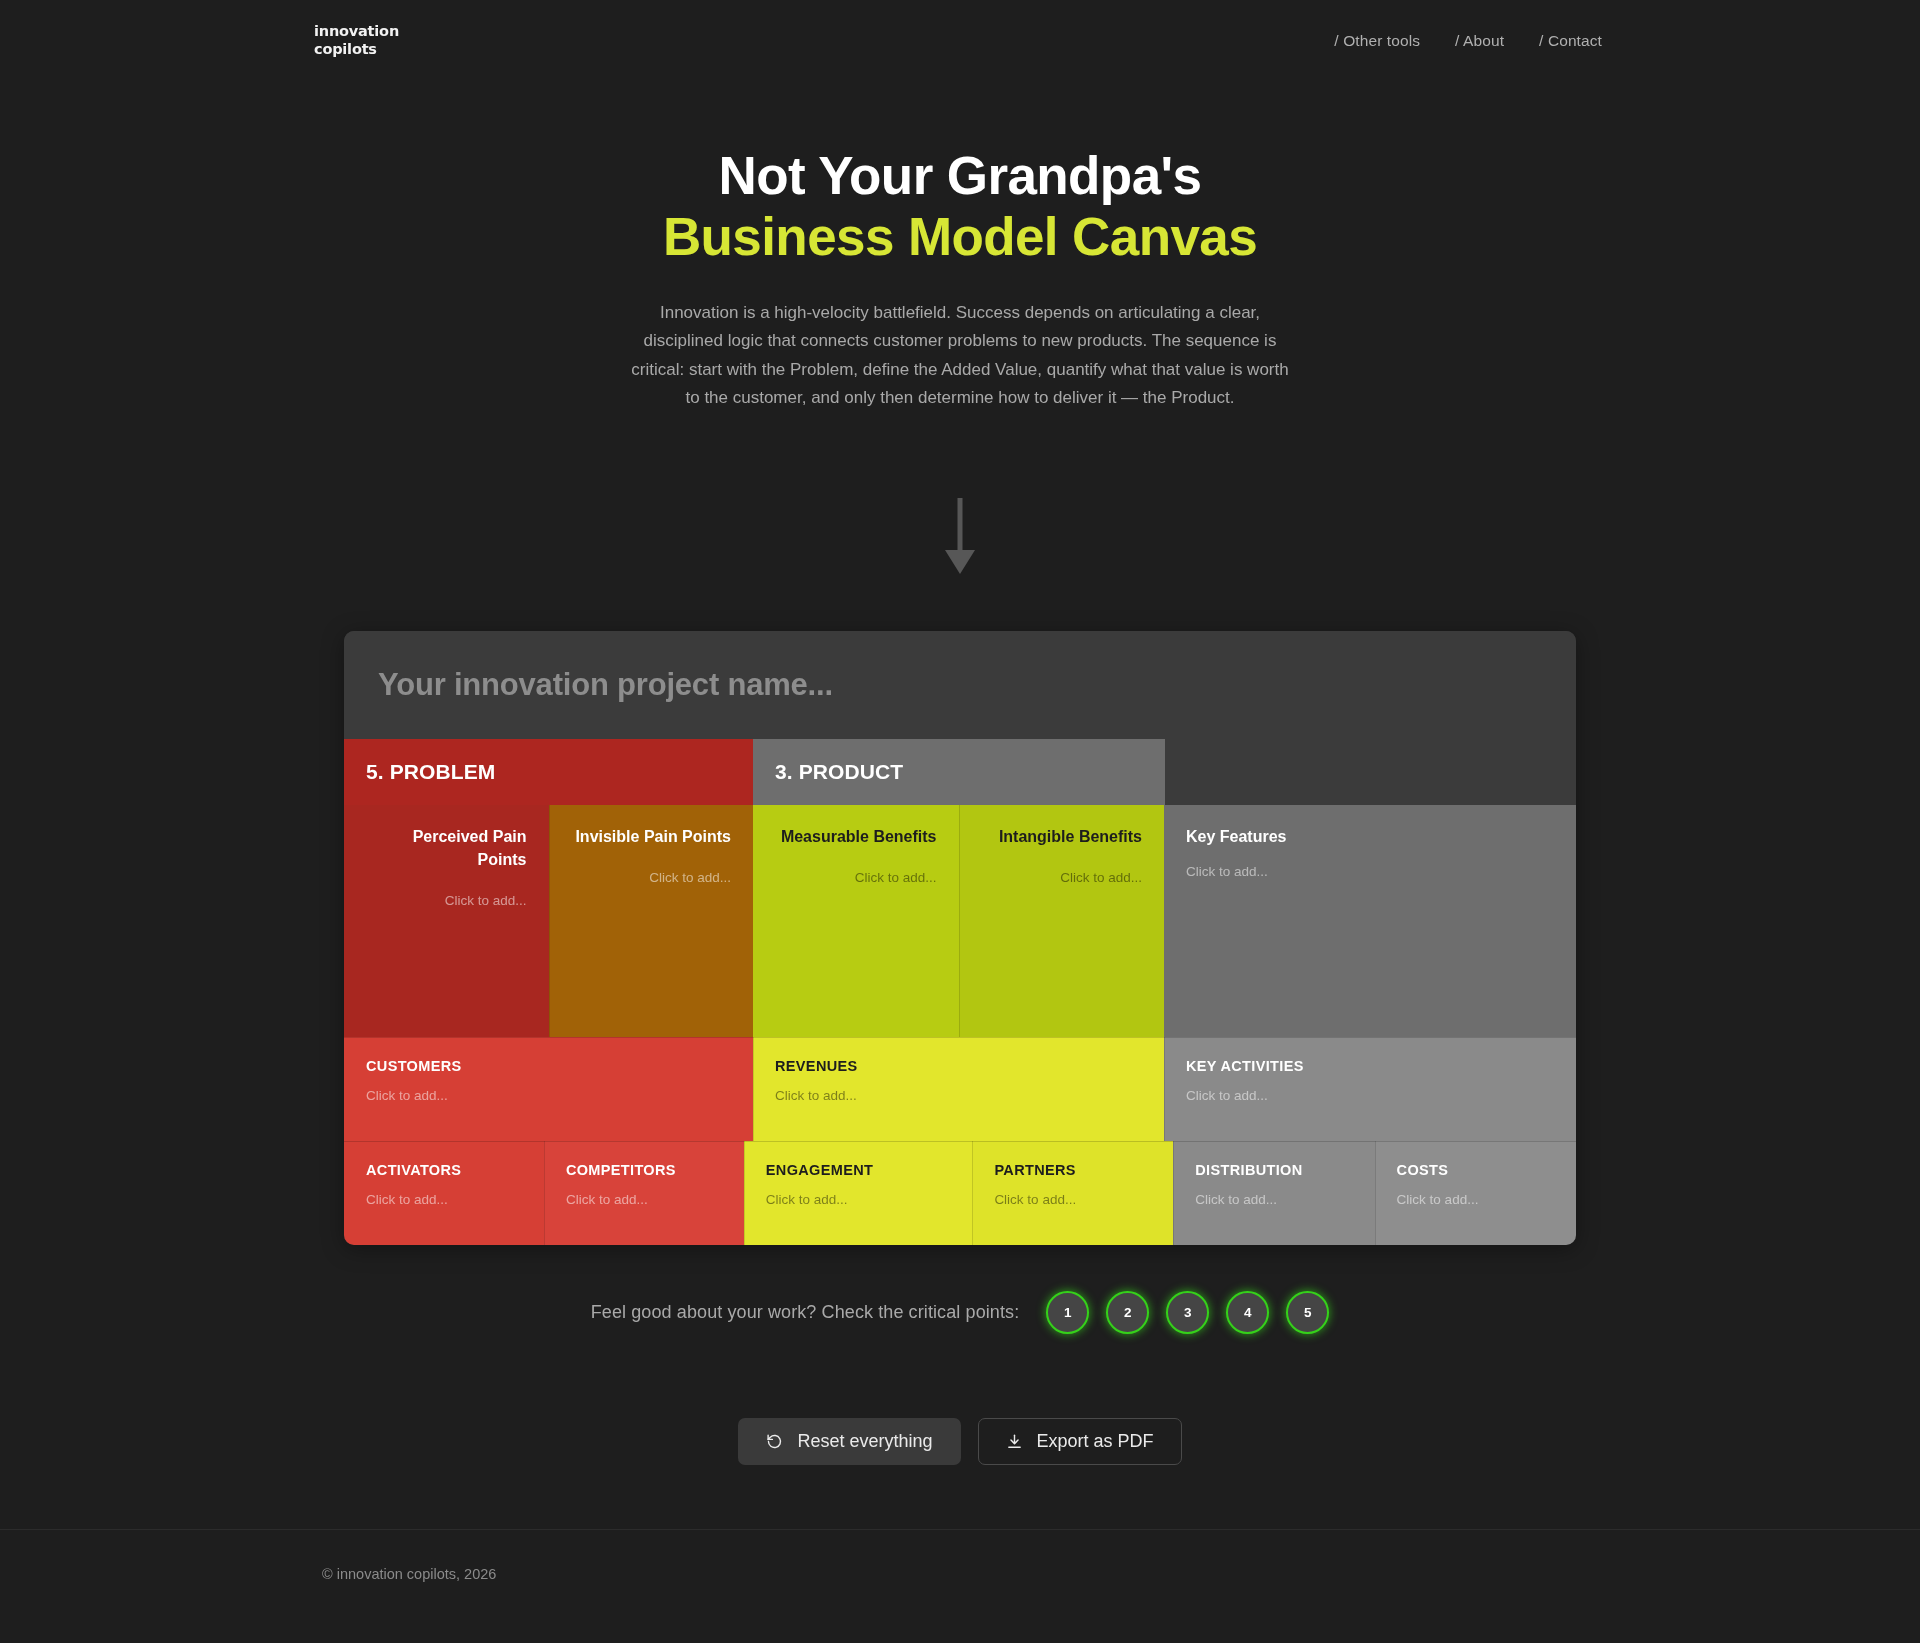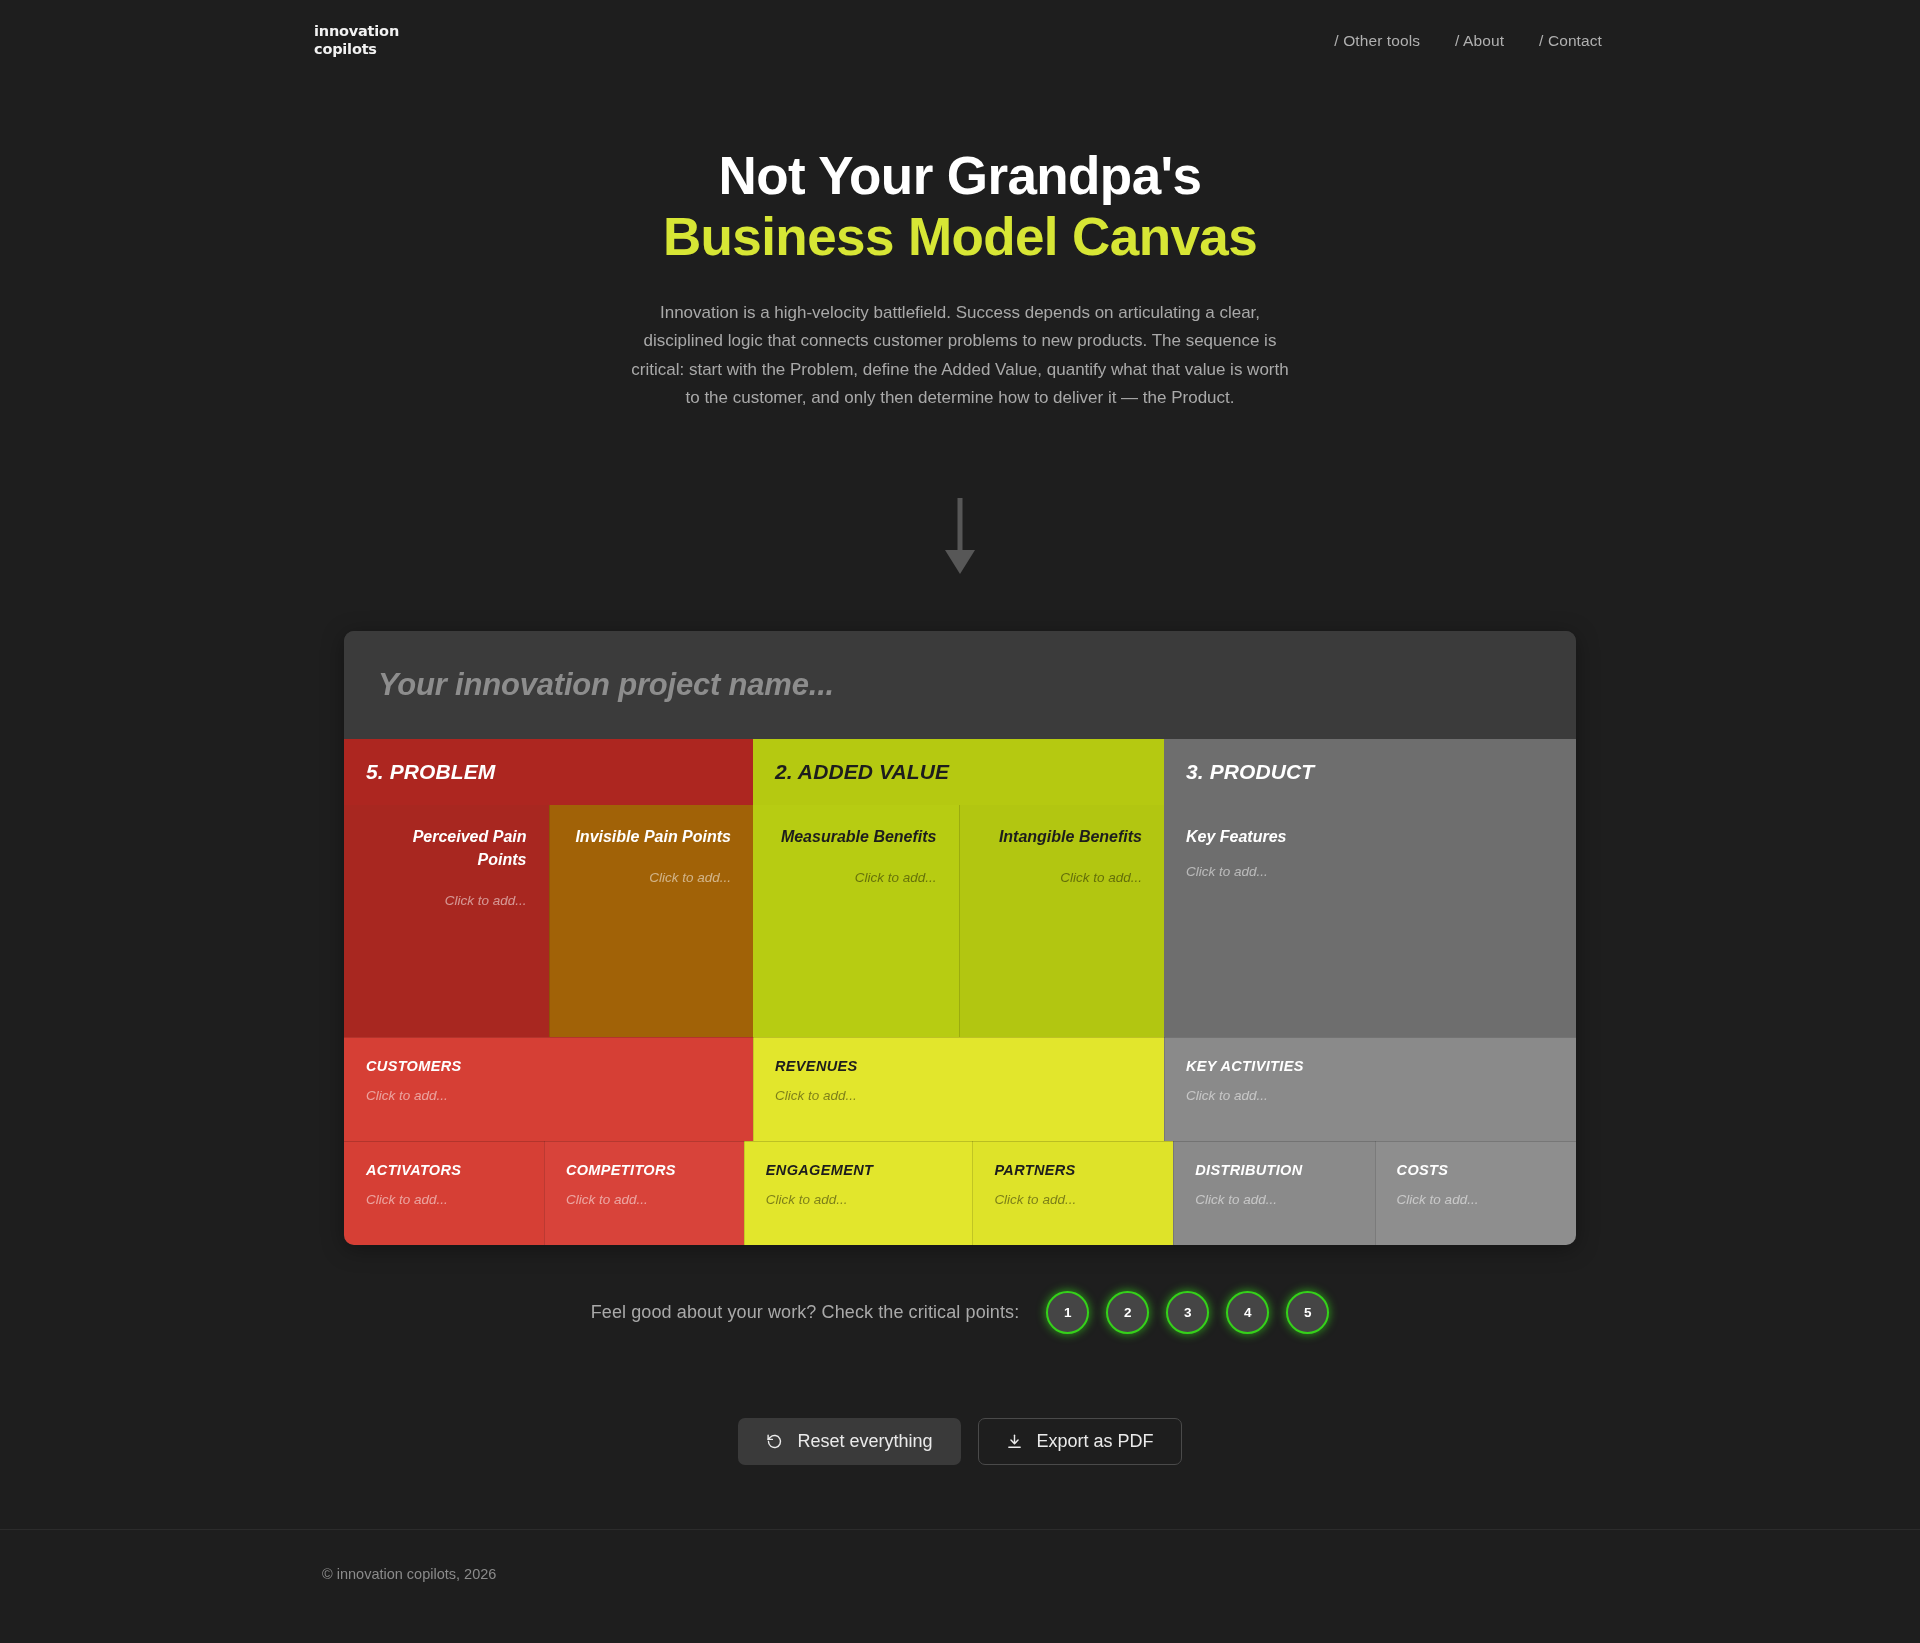--- a/index.html
+++ b/index.html
@@ -82,21 +82,20 @@
   .arrow-wrap svg { display: block; }
 
   
   .canvas-outer {
     width: 1232px;
     margin: 0 auto;
     border-radius: 10px;
     overflow: hidden;
     background: #3b3b3b;
     box-shadow: 0 4px 22px rgba(0,0,0,0.35);
-    font-style: italic;
   }
   .project-title {
     height: 108px;
     display: flex;
     align-items: center;
     padding: 0 34px;
     background: #3b3b3b;
   }
   .project-title .ph {
     font-size: 31px;
@@ -284,21 +283,20 @@
   </div>
 
   <div class="canvas-outer">
 
     <div class="project-title">
       <div class="ph">Your innovation project name...</div>
     </div>
 
     <div class="grid-row">
       <div class="hdr col-problem bg-prob-hdr">5. PROBLEM</div>
-      <div class="hdr col-value bg-val-hdr">2. ADDED VALUE</div>
       <div class="hdr col-product bg-prod-hdr">3. PRODUCT</div>
     </div>
 
     <div class="grid-row subrow r1">
       <div class="cell c light-text bg-prob-1" style="width:204.5px">
         <div class="title">Perceived Pain Points</div>
         <div class="placeholder">Click to add...</div>
       </div>
       <div class="cell c light-text bg-prob-1b vdiv" style="width:204.5px">
         <div class="title">Invisible Pain Points</div>

